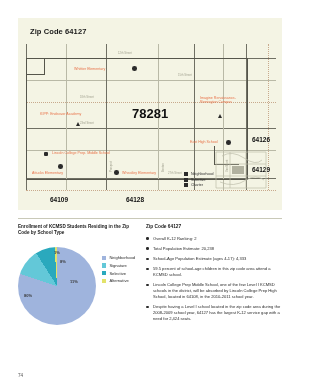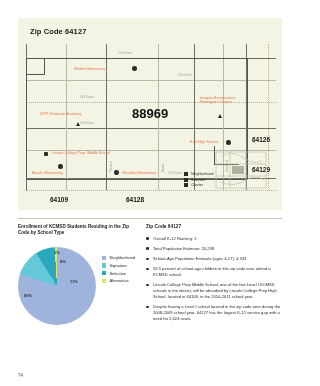--- a/index.html
+++ b/index.html
@@ -126,21 +126,21 @@
 
       <div class="street" style="left:100px;top:12px;">12th Street</div>
       <div class="street" style="left:160px;top:34px;">15th Street</div>
       <div class="street" style="left:62px;top:56px;">18th Street</div>
       <div class="street" style="left:62px;top:82px;">23rd Street</div>
       <div class="street" style="left:150px;top:132px;">27th Street</div>
       <div class="street vert" style="left:92px;top:132px;">Prospect</div>
       <div class="street vert" style="left:144px;top:132px;">Benton</div>
       <div class="street vert" style="left:208px;top:132px;">Van Brunt</div>
 
-      <div class="zip-big" style="left:114px;top:66px;">88969</div>
+      <div class="zip-big" style="left:114px;top:66px;">78281</div>
 
       <div class="zip-small" style="left:234px;top:96px;">64126</div>
       <div class="zip-small" style="left:234px;top:126px;">64129</div>
       <div class="zip-small" style="left:32px;top:156px;">64109</div>
       <div class="zip-small" style="left:108px;top:156px;">64128</div>
 
       <div class="school">
         <div class="mk" style="left:114px;top:26px;"></div>
         <div class="lbl" style="left:56px;top:27px;">Whittier Elementary</div>
       </div>

